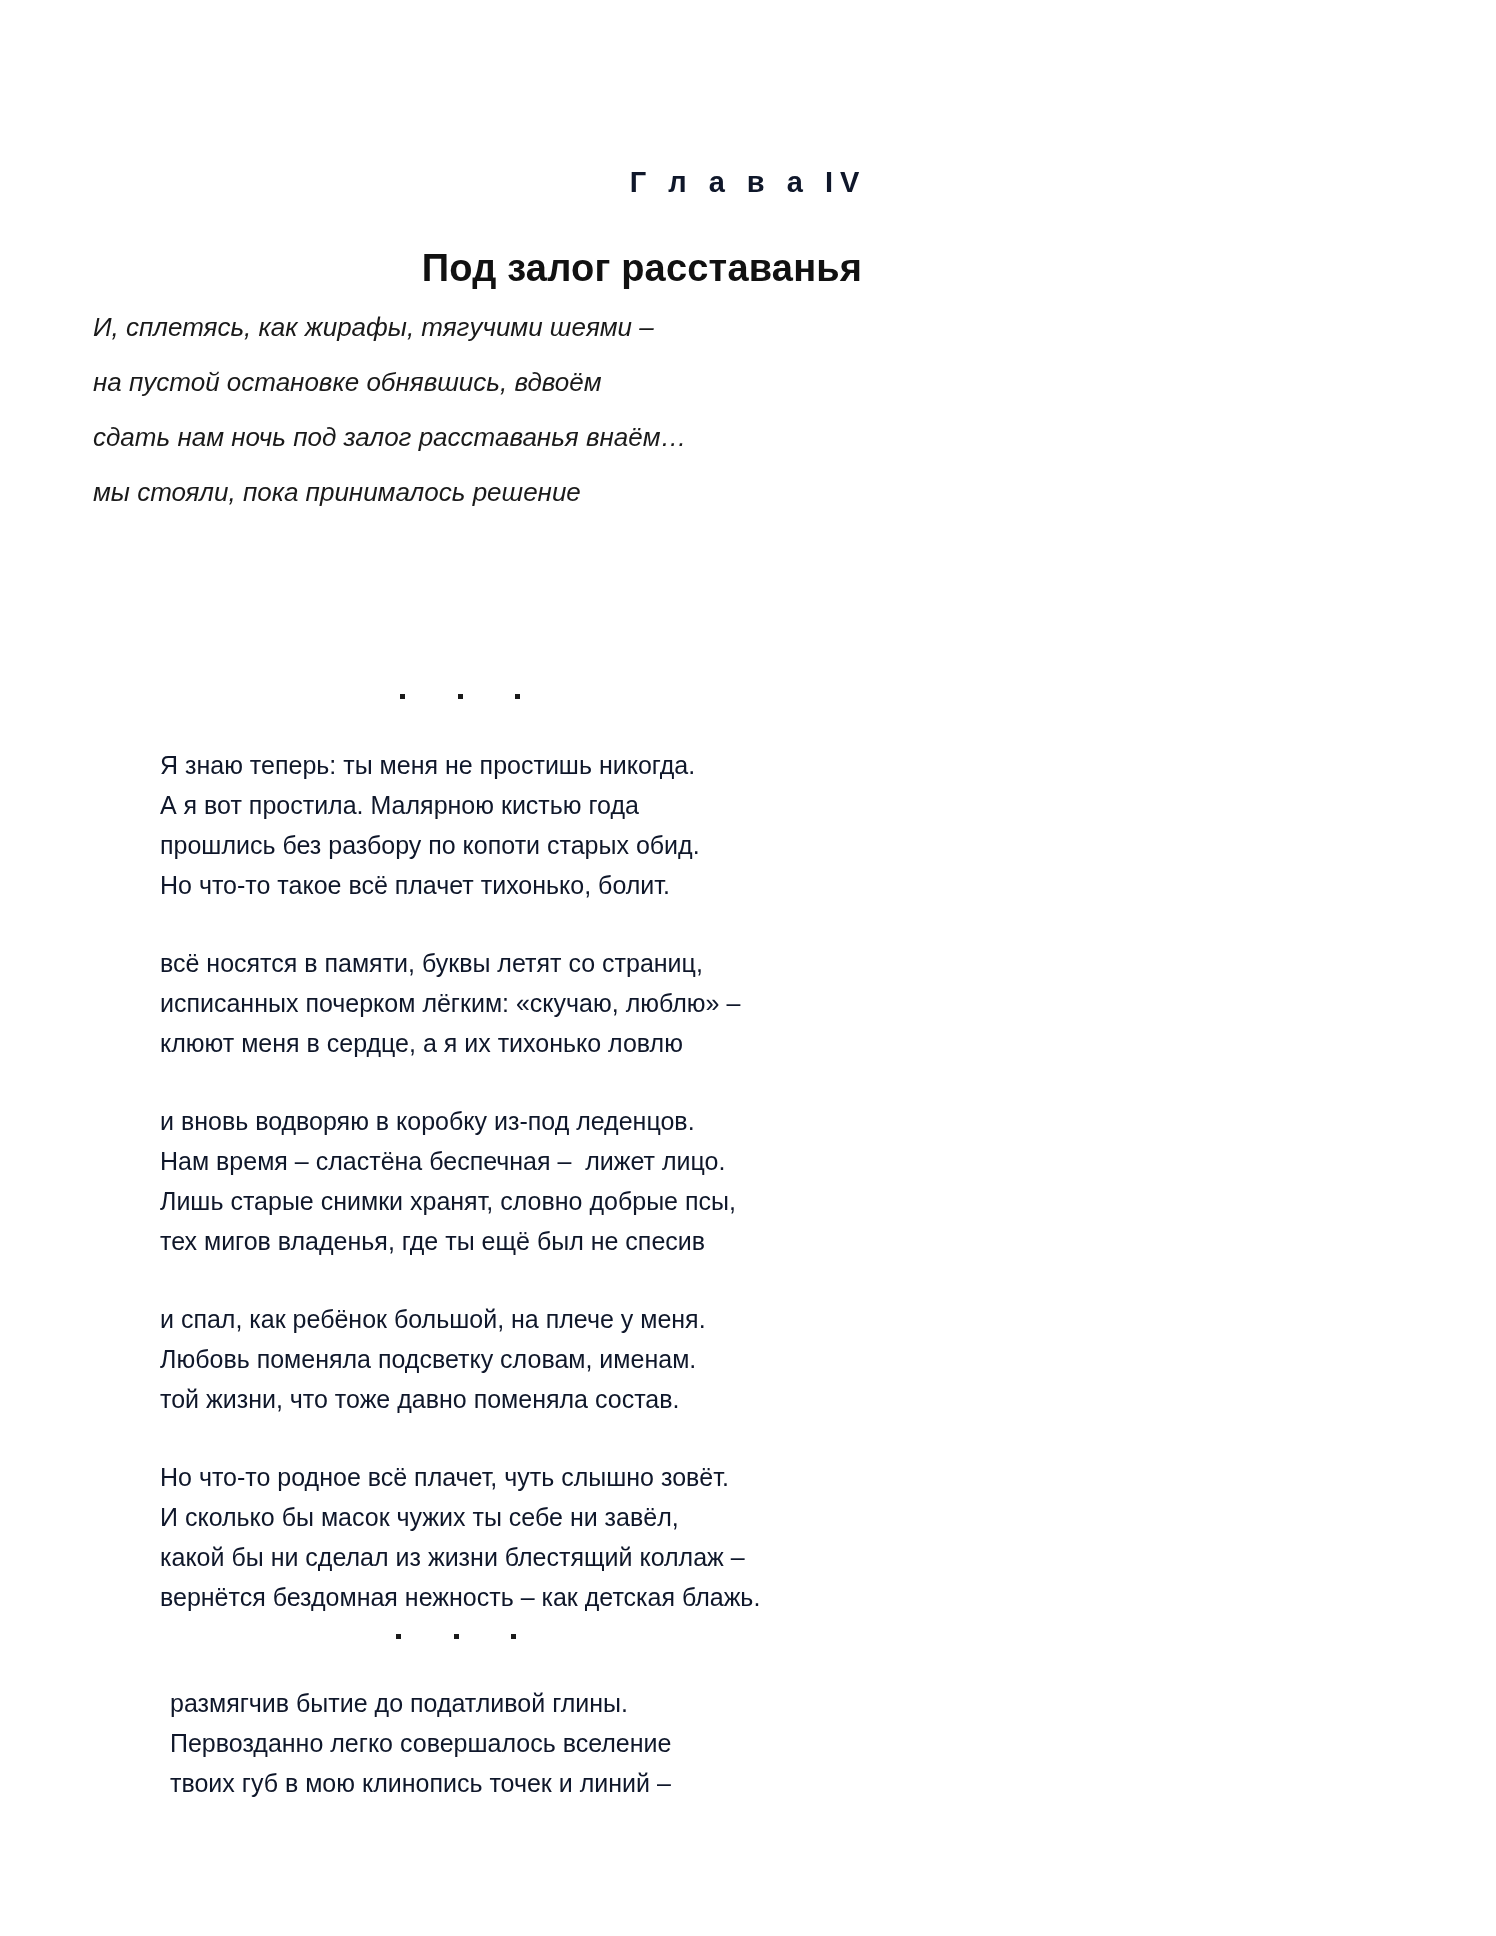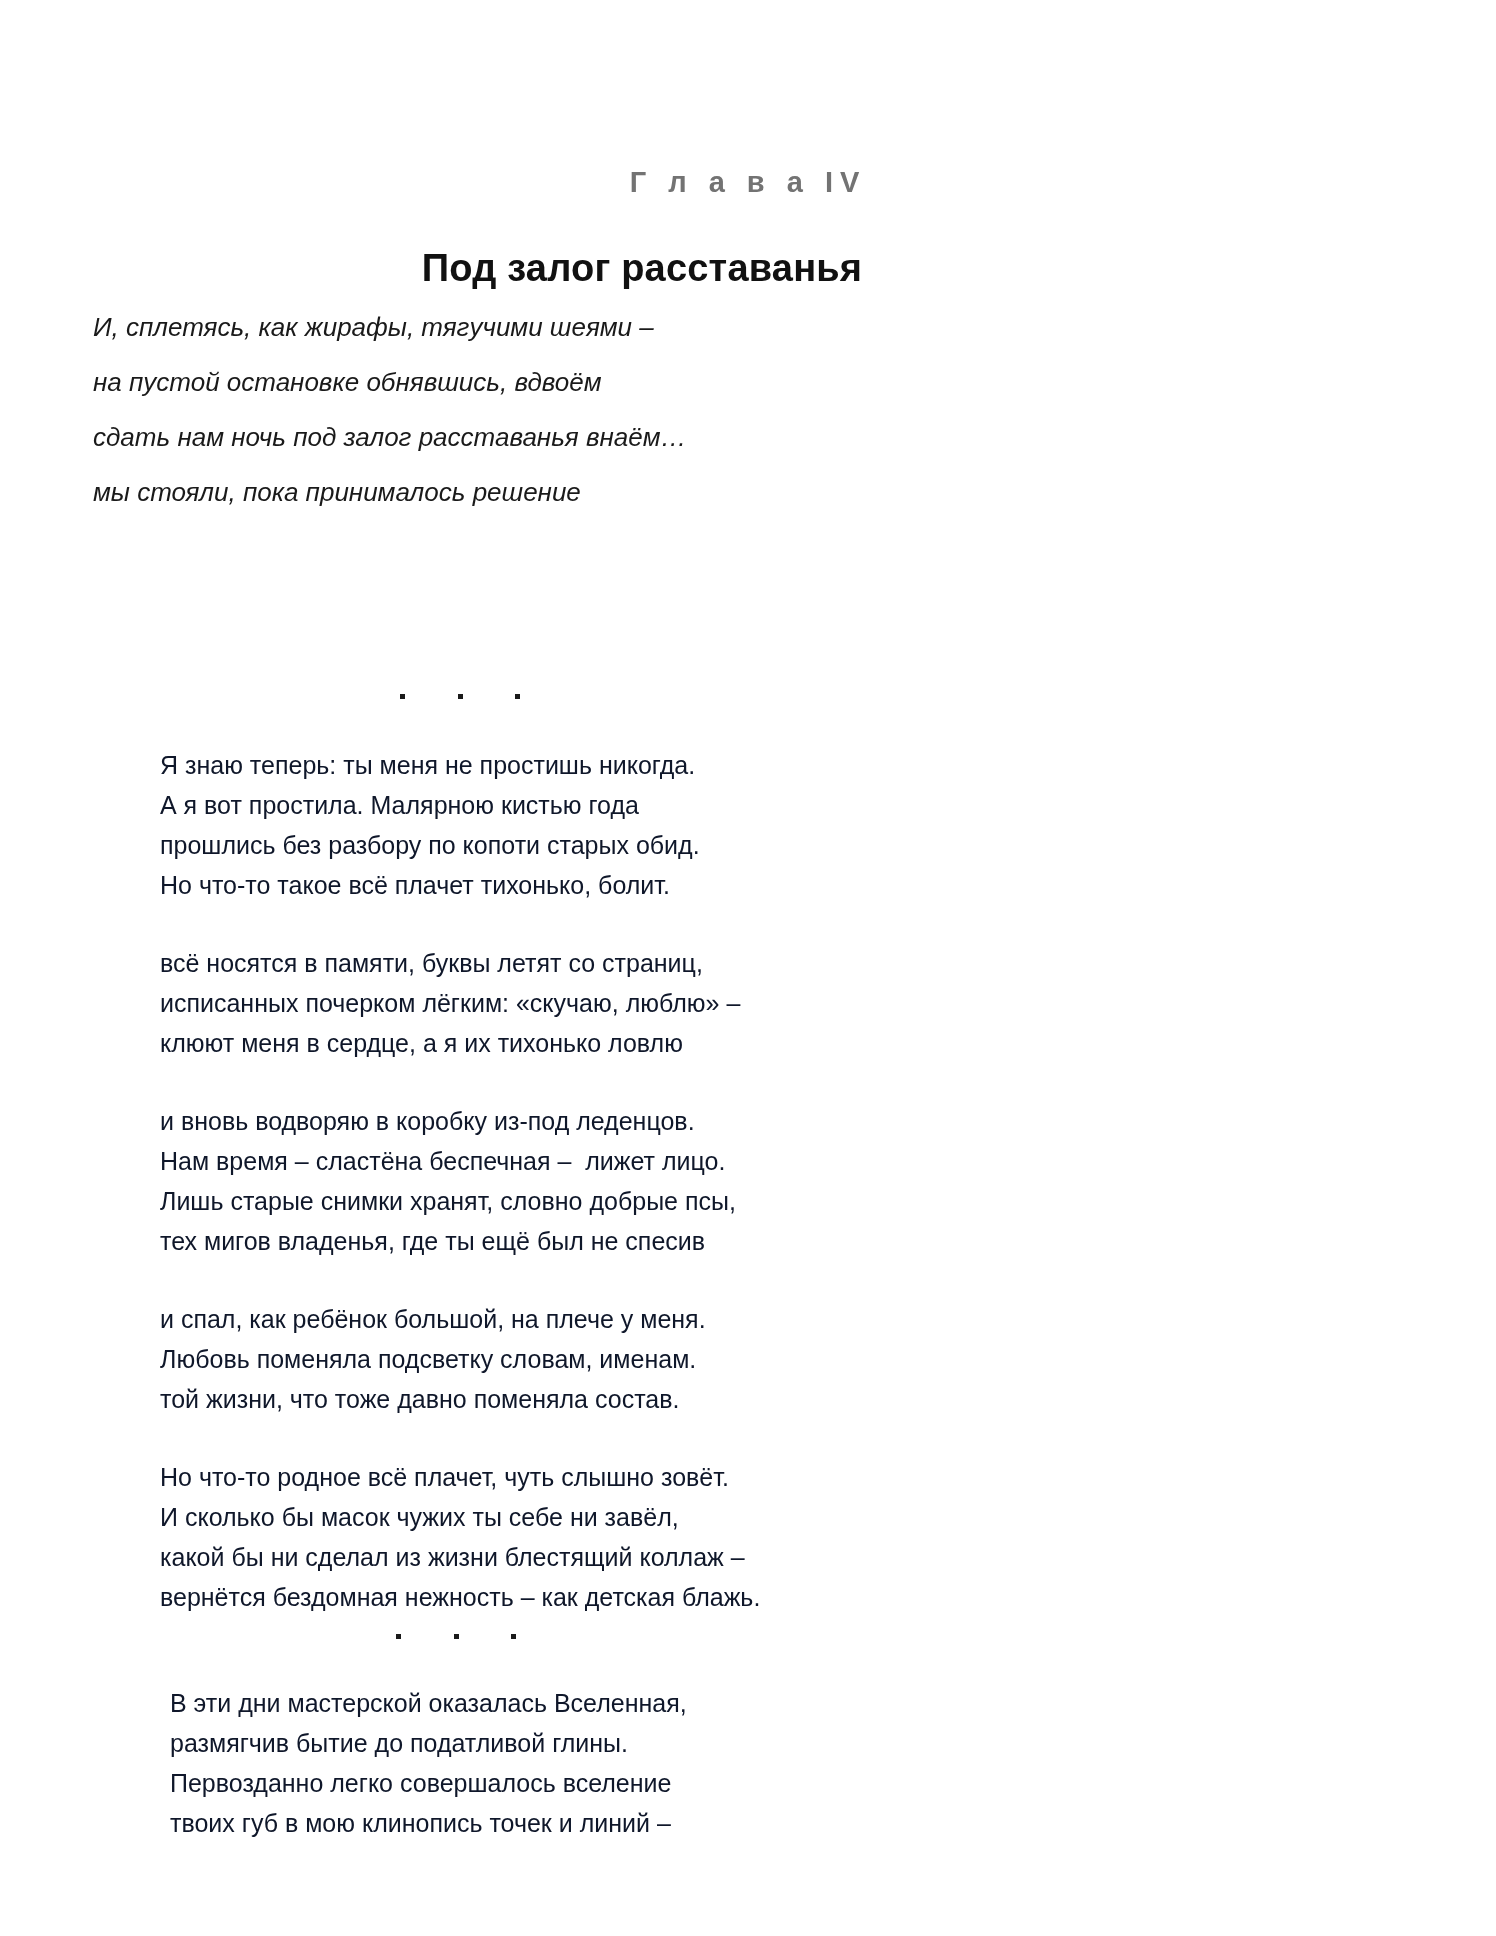--- a/index.html
+++ b/index.html
@@ -27,21 +27,21 @@
   
   .chapter-label {
     position: absolute;
     top: 166px;
     left: 0;
     width: 1496px;
     text-align: center;
     font-size: 29px;
     font-weight: 700;
     letter-spacing: 7px;
-    color: #737373;
+    color: #0f172a;
   }
 
   .chapter-title {
     position: absolute;
     top: 222px;
     left: 0;
     width: 1284px;
     text-align: center;
     font-size: 38px;
     font-weight: 700;
@@ -163,20 +163,19 @@
   </div>
 
   <div class="separator separator-2">
     <span class="dot"></span>
     <span class="dot"></span>
     <span class="dot"></span>
   </div>
 
   <div class="body-block block-two">
     <div class="stanza">
-      <div class="verse-line">В эти дни мастерской оказалась Вселенная,</div>
       <div class="verse-line">размягчив бытие до податливой глины.</div>
       <div class="verse-line">Первозданно легко совершалось вселение</div>
       <div class="verse-line">твоих губ в мою клинопись точек и линий –</div>
     </div>
   </div>
 
 </div>
 
 </body></html>

